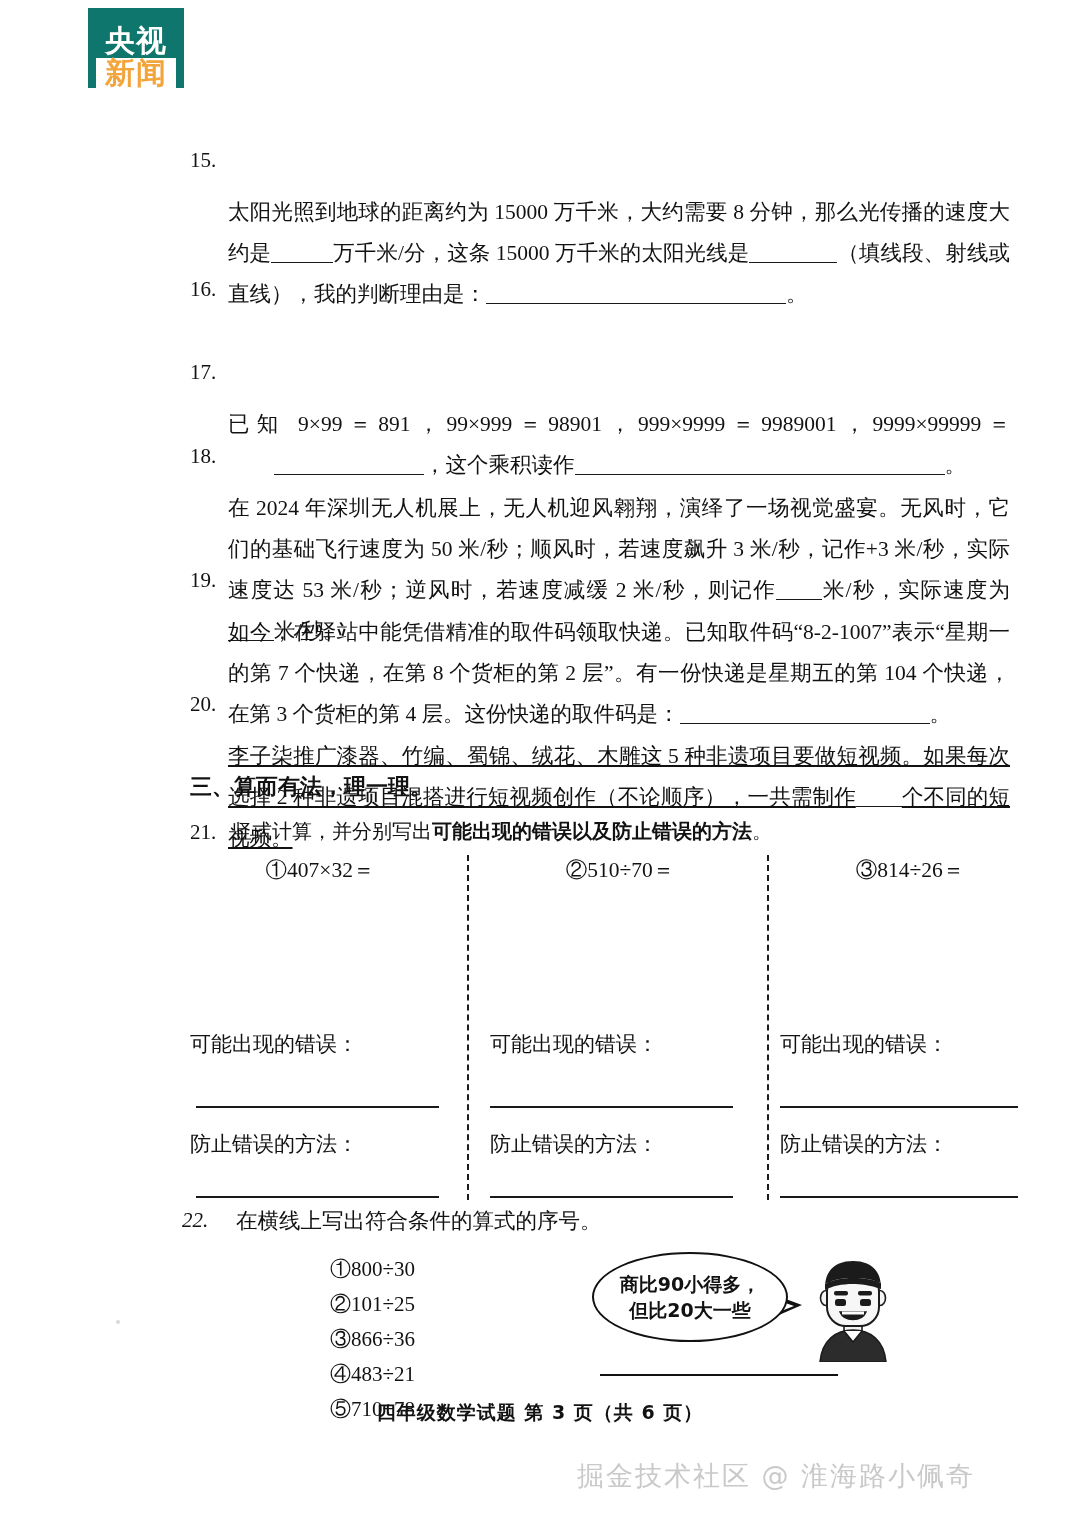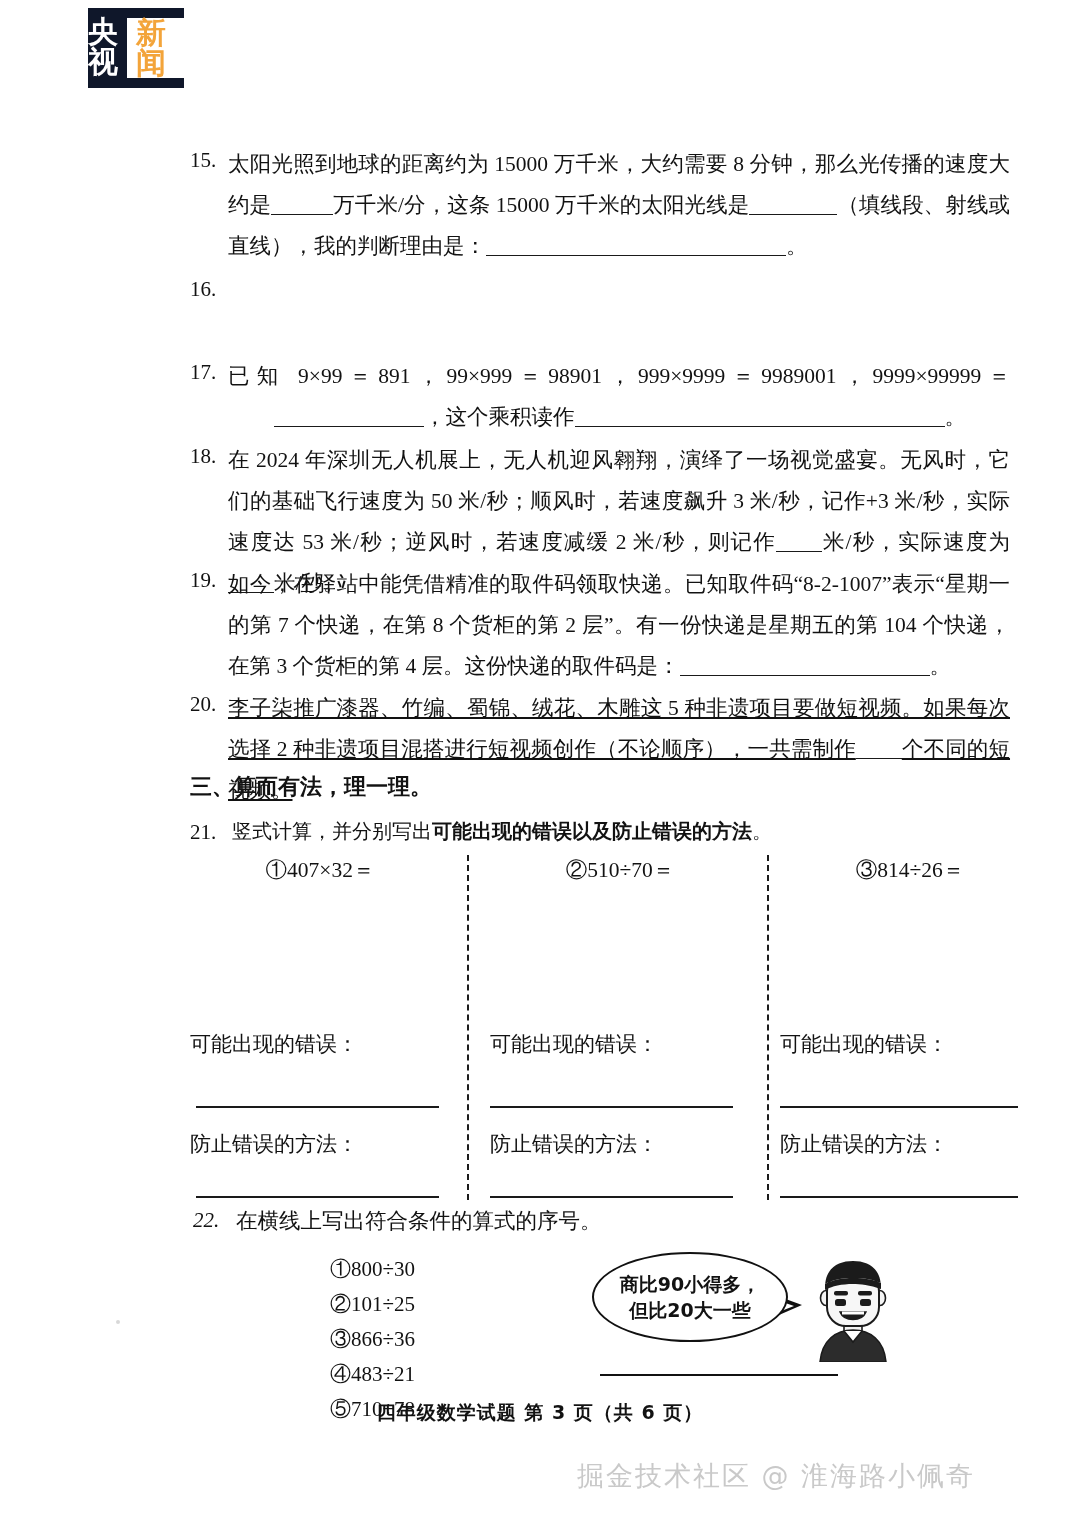--- a/index.html
+++ b/index.html
@@ -10,23 +10,23 @@
     font-family:"Liberation Serif","DejaVu Serif",serif;
     color:#121212;
     position:relative;
     overflow:hidden;
   }
 
   
   .logo{
     position:absolute;left:88px;top:8px;
     width:96px;height:80px;
-    background:#0f172a;
-    display:flex;flex-direction:row;
-    align-items:center;justify-content:space-between;
+    background:#0f766e;
+    display:flex;flex-direction:column;
+    align-items:center;justify-content:flex-end;
     line-height:1;
   }
   .logo .row{
     font-family:"DejaVu Sans","Liberation Sans",sans-serif;
     font-weight:bold;font-size:30px;letter-spacing:1px;
   }
   .logo .row1{color:#ffffff;margin-bottom:2px;}
   .logo .row2{color:#f3a43a;background:#ffffff;padding:0 9px;}
 
   
@@ -39,20 +39,21 @@
     font-family:"Liberation Serif",serif;
   }
   .qbody{
     position:absolute;
     left:228px;
     width:782px;
     font-size:21.5px;
     line-height:41px;
     text-align:justify;
     text-justify:inter-character;
+    margin-top:48px;
   }
 
   .blank{
     display:inline-block;
     border-bottom:1.6px solid #1a1a1a;
     vertical-align:-3px;
   }
   .b-xs{width:46px;}
   .b-s{width:62px;}
   .b-m{width:88px;}
@@ -220,21 +221,21 @@
 
     <div class="col" style="left:590px;">
       <div class="expr">③814÷26＝</div>
       <div class="lab" style="top:175px;left:0;">可能出现的错误：</div>
       <div class="lab" style="top:275px;left:0;">防止错误的方法：</div>
     </div>
     <div class="wline" style="left:590px;top:251px;width:238px;"></div>
     <div class="wline" style="left:590px;top:341px;width:238px;"></div>
   </div>
 
-  <div class="qnum" style="left:193px;top:1208px;font-style:italic;">22.</div>
+  <div class="qnum" style="left:182px;top:1208px;font-style:italic;">22.</div>
   <div style="position:absolute;left:236px;top:1206px;font-size:21.5px;">在横线上写出符合条件的算式的序号。</div>
 
   <div class="exprlist" style="left:330px;top:1252px;">
     <div>①800÷30</div>
     <div>②101÷25</div>
     <div>③866÷36</div>
     <div>④483÷21</div>
     <div>⑤710÷78</div>
   </div>
 

